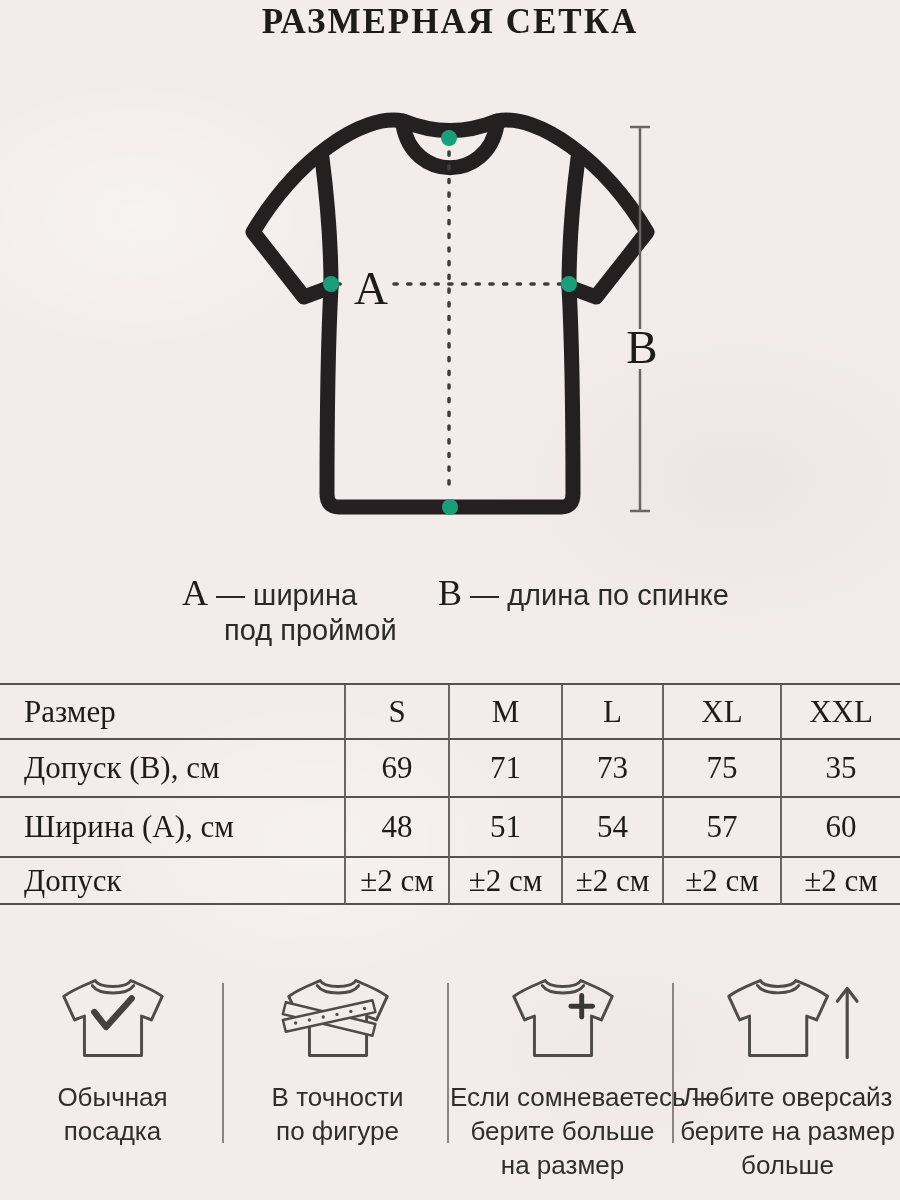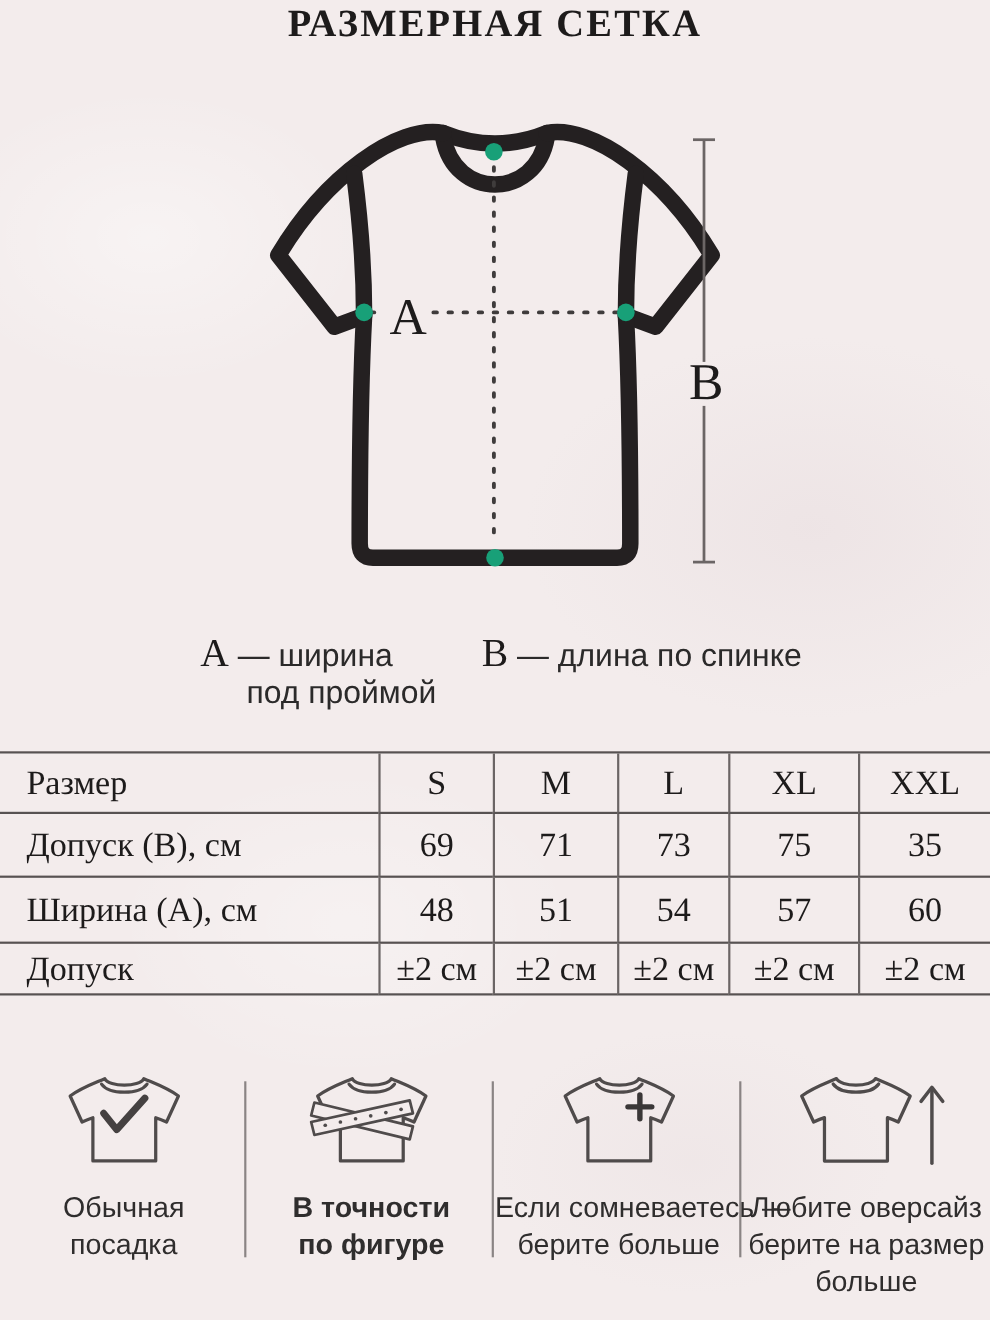--- a/index.html
+++ b/index.html
@@ -45,21 +45,21 @@
 
   .footer{position:absolute;left:0;top:952px;width:900px;height:248px;padding-left:36px;}
   .footer-cell{
     position:absolute;top:0;width:225px;height:248px;text-align:center;
   }
   .footer-cell .icon-wrap{margin-top:14px;height:104px;display:flex;justify-content:center;align-items:flex-end;}
   .caption{
     margin-top:10px;font-family:"Liberation Sans", sans-serif;
     font-size:26px;line-height:34px;color:#2f2d2d;white-space:nowrap;
   }
-  .fc1{left:0;} .fc2{left:225px;font-weight:bold;} .fc3{left:450px;} .fc4{left:675px;}
+  .fc1{left:0;} .fc2{left:225px;} .fc3{left:450px;} .fc4{left:675px;}
   .divider{position:absolute;top:31px;width:2px;height:160px;background:#8a8484;}
   .dv1{left:222px;} .dv2{left:447px;} .dv3{left:672px;}
 </style>
 </head>
 <body>
 
 <div class="page">
 
   <h1 class="title">РАЗМЕРНАЯ СЕТКА</h1>
 
@@ -185,20 +185,21 @@
     <div class="footer-cell fc3">
       <div class="icon-wrap">
         <svg width="128" height="100" viewBox="0 0 130 100">
           <use href="#tee"></use>
           <path d="M84,25 L84,47 M73,36 L95,36" stroke="#3a3737" stroke-width="5" stroke-linecap="round"></path>
         </svg>
       </div>
       <div class="caption">
         <div>Если сомневаетесь —</div>
         <div>берите больше</div>
+        <div>на размер</div>
       </div>
     </div>
 
     <div class="footer-cell fc4">
       <div class="icon-wrap">
         <svg width="148" height="100" viewBox="0 0 150 100">
           <use href="#tee"></use>
           <g stroke="#4f4b4b" stroke-width="3.2" fill="none" stroke-linecap="round" stroke-linejoin="round">
             <path d="M135,88 L135,20"></path>
             <path d="M125,31 L135,18 L145,31"></path>

